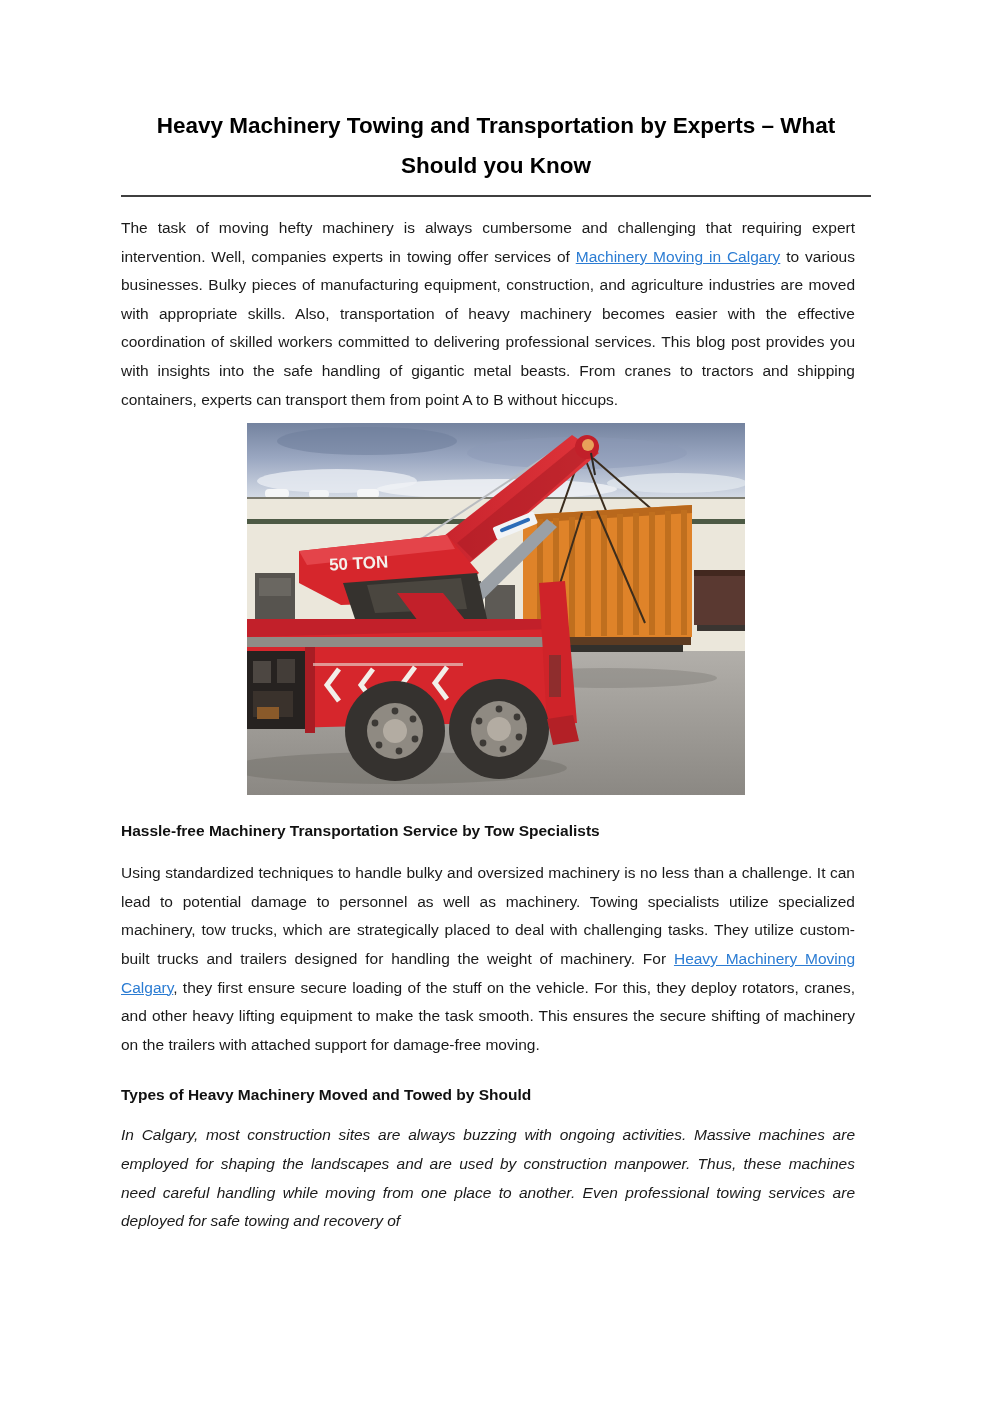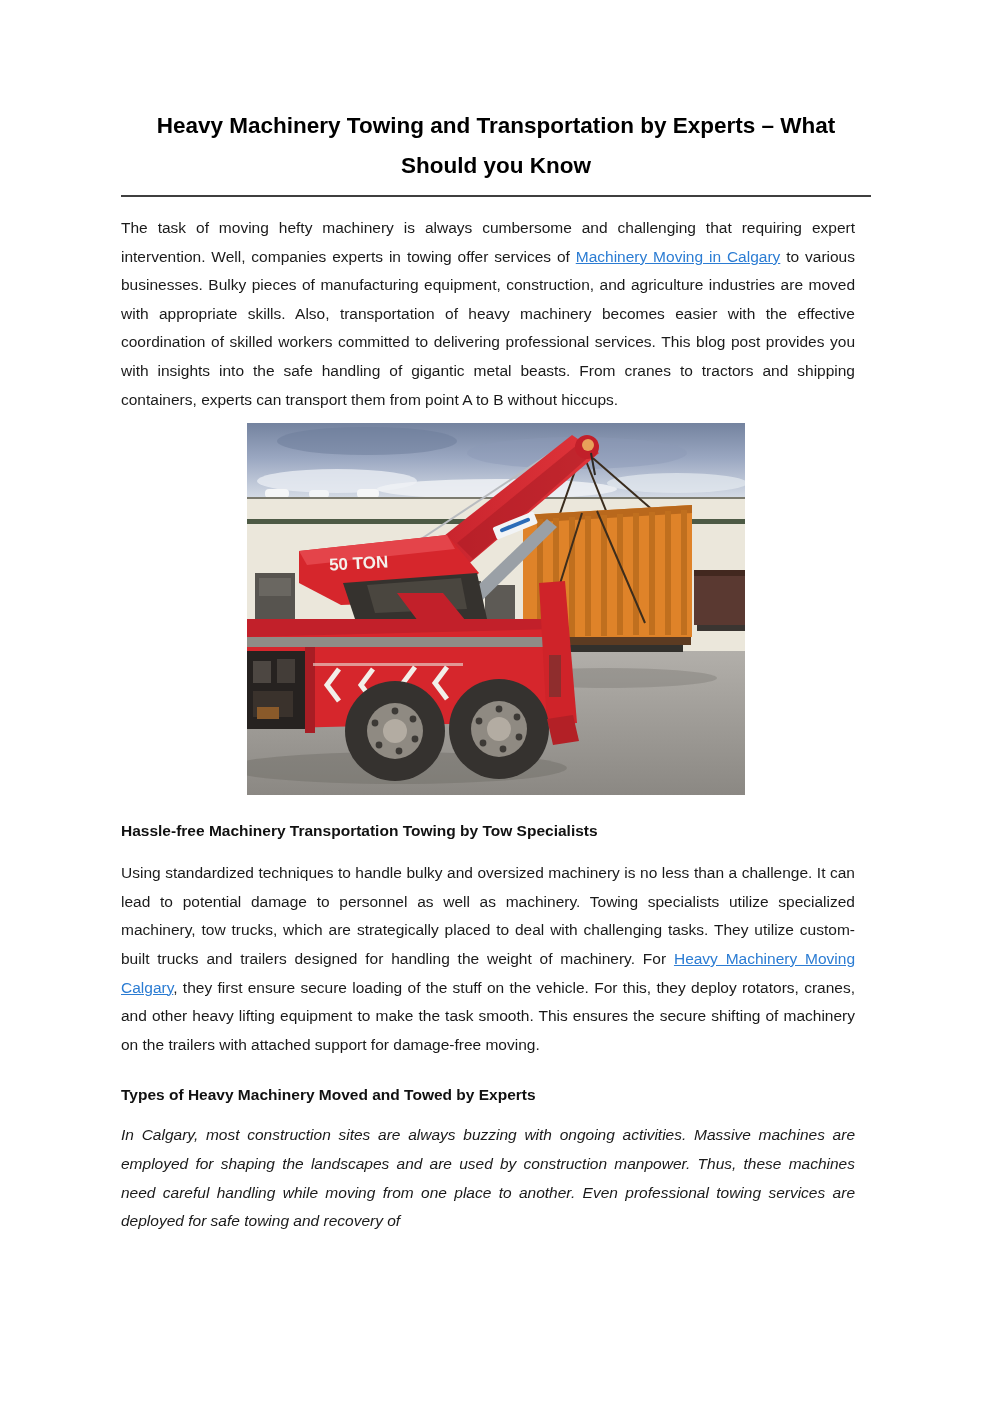--- a/index.html
+++ b/index.html
@@ -227,21 +227,21 @@
             <circle cx="256" cy="326" r="3.4"></circle>
           <circle cx="236" cy="320" r="3.4"></circle>
             <circle cx="232" cy="298" r="3.4"></circle>
         </g>
 
         <polygon points="300,296 326,292 332,318 306,322" fill="#b32026"></polygon>
       </g>
     </svg>
   </figure>
 
-  <h2 class="section-heading">Hassle-free Machinery Transportation Towing by Tow Specialists</h2>
+  <h2 class="section-heading">Hassle-free Machinery Transportation Service by Tow Specialists</h2>
 
   <p class="body-text"><span>Using standardized techniques to handle bulky and oversized machinery is no less than a challenge. It can lead to potential damage to personnel as well as machinery. Towing specialists utilize specialized machinery, tow trucks, which are strategically placed to deal with challenging tasks. They utilize custom-built trucks and trailers designed for handling the weight of machinery. For </span><a class="doc-link">Heavy Machinery Moving Calgary</a><span>, they first ensure secure loading of the stuff on the vehicle. For this, they deploy rotators, cranes, and other heavy lifting equipment to make the task smooth. This ensures the secure shifting of machinery on the trailers with attached support for damage-free moving.</span></p>
 
-  <h2 class="section-heading">Types of Heavy Machinery Moved and Towed by Experts</h2>
+  <h2 class="section-heading">Types of Heavy Machinery Moved and Towed by Should</h2>
 
   <p class="body-text last">In Calgary, most construction sites are always buzzing with ongoing activities. Massive machines are employed for shaping the landscapes and are used by construction manpower. Thus, these machines need careful handling while moving from one place to another. Even professional towing services are deployed for safe towing and recovery of</p>
 
 </div>
 
 </body></html>

